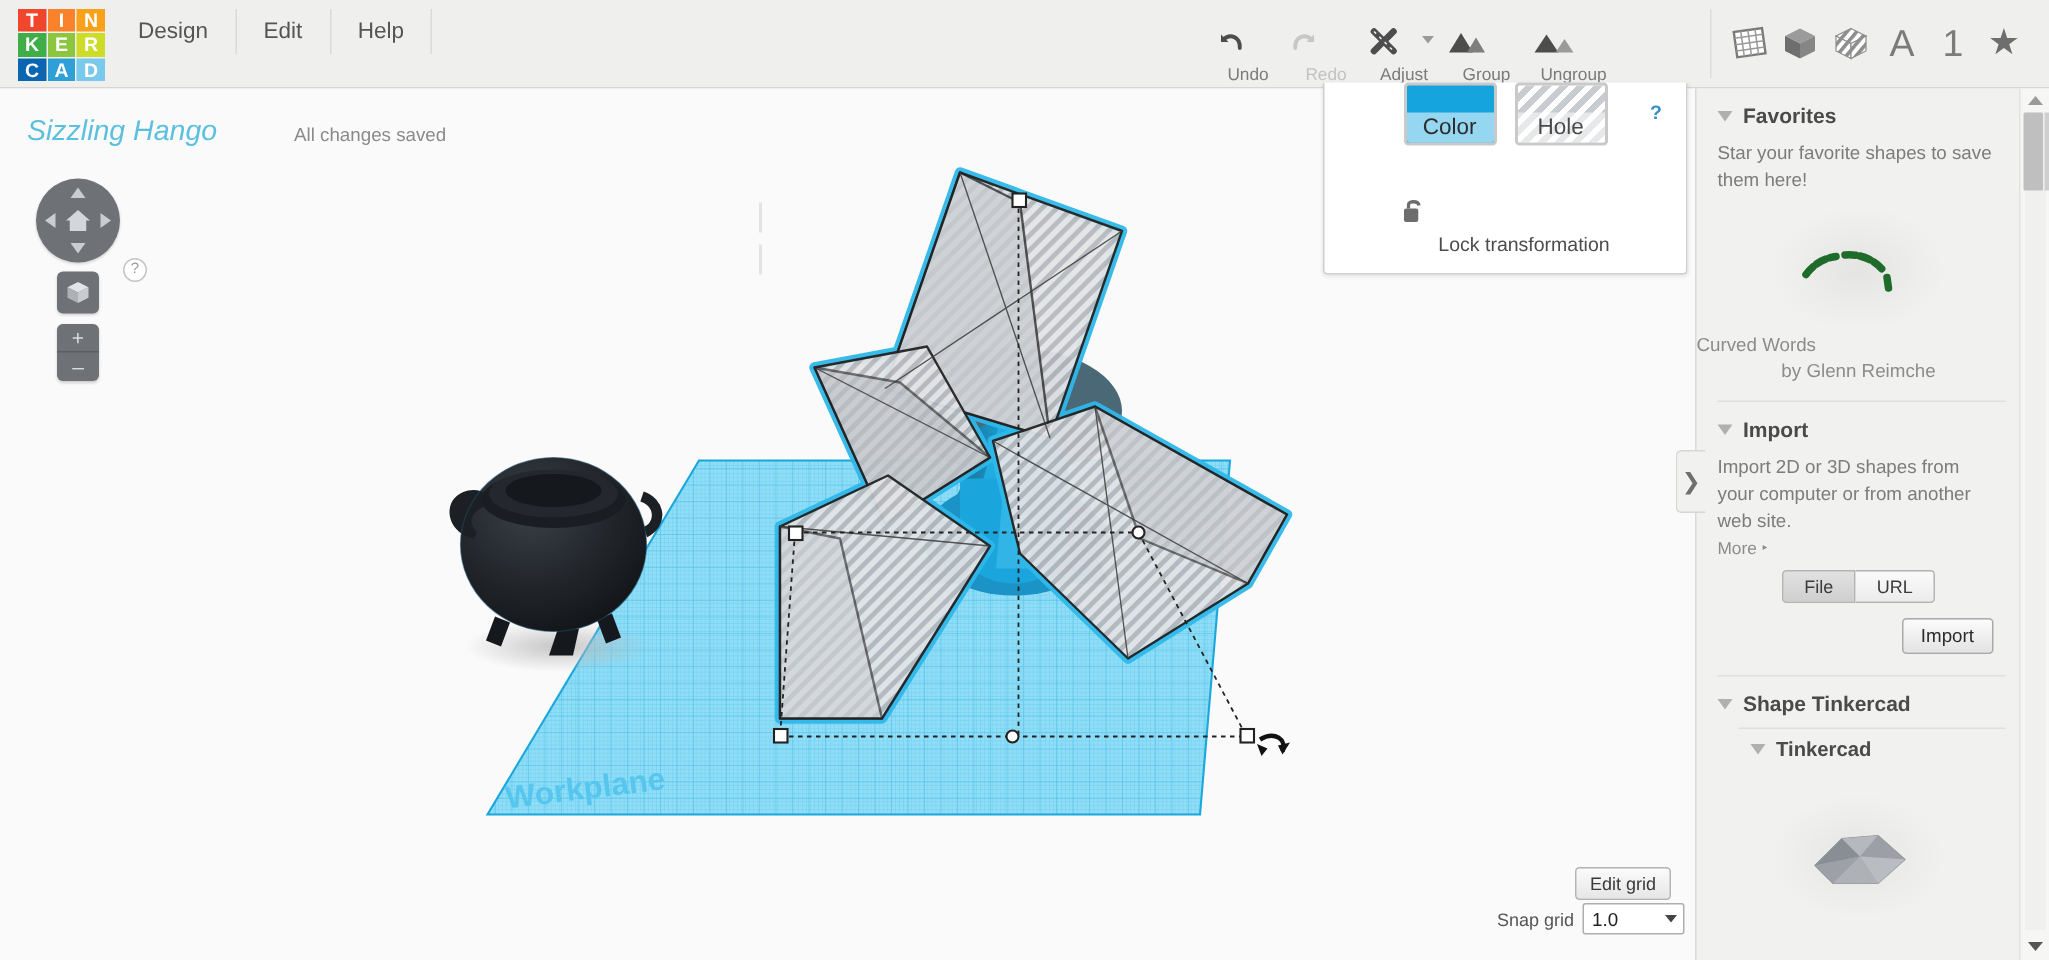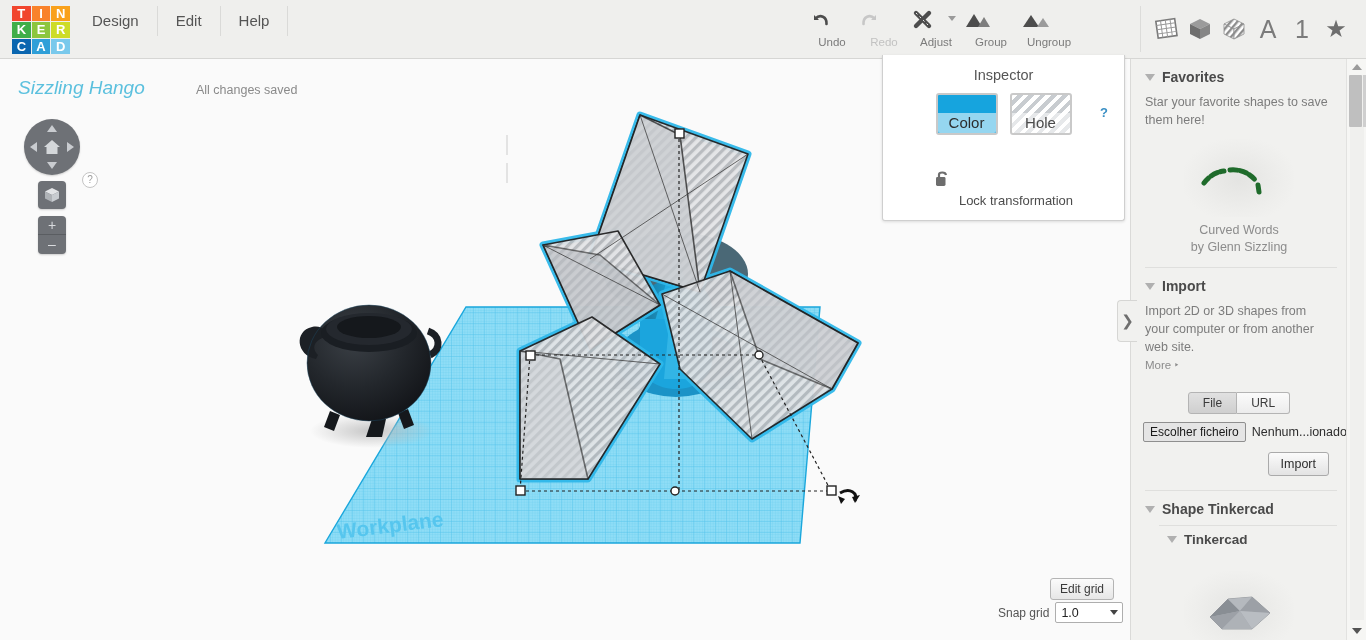--- a/index.html
+++ b/index.html
@@ -35,21 +35,21 @@
   .menu-item {
     font-size: 15px; color: #555; padding: 0 18px;
     height: 30px; line-height: 30px;
     border-right: 1px solid #dadad8;
     cursor: pointer;
   }
   .menu-item:first-child { padding-left: 10px; }
 
   .tools {
     position: absolute; left: 806px; top: 4px;
-    display: flex; align-items: flex-start; height: 52px;
+    display: flex; align-items: flex-end; height: 52px;
   }
   .tool {
     width: 52px; text-align: center; cursor: pointer;
     position: relative; padding-top: 4px;
   }
   .tool .glyph { display: block; height: 26px; line-height: 26px; }
   .tool .tlabel { display: block; font-size: 11.5px; color: #7b7b7b; margin-top: 2px; }
   .tool.disabled .tlabel { color: #c2c2c2; }
   .tool .caret {
     position: absolute; right: 6px; top: 12px;
@@ -197,25 +197,25 @@
   .sec-text { font-size: 12.5px; color: #7c7c7c; padding: 0 16px 0 14px; line-height: 18px; }
   .sec-div { height: 1px; background: #dfdfdd; margin: 9px 10px 0 14px; }
 
   .thumb-wrap { text-align: center; padding: 10px 0 4px; }
   .thumb {
     width: 110px; height: 78px; margin: 0 auto;
     position: relative;
     background: radial-gradient(ellipse at 50% 52%, #e4e4e2 0%, #eeeeec 55%, #f1f1ef 75%);
     border-radius: 6px;
   }
-  .thumb-name { font-size: 12.5px; color: #8c8c8c; text-align: center; margin-top: 6px; }
+  .thumb-name { font-size: 12.5px; color: #8c8c8c; text-align: left; margin-top: 6px; }
   .thumb-by { font-size: 12.5px; color: #8c8c8c; text-align: center; margin-top: 3px; }
 
   .more { font-size: 11.5px; color: #8c8c8c; padding: 1px 14px 0; cursor: pointer; }
-  .seg { display: flex; justify-content: center; margin-top: 20px; }
+  .seg { display: flex; justify-content: center; margin-top: 8px; }
   .seg div {
     font-size: 12px; color: #3b3b3b; padding: 3px 14px;
     border: 1px solid #b4b4b4; cursor: pointer;
   }
   .seg .s-on { background: linear-gradient(#e1e1e1, #cfcfcf); border-radius: 3px 0 0 3px; }
   .seg .s-off { background: linear-gradient(#fbfbfb, #ececec); border-left: none; border-radius: 0 3px 3px 0; }
 
   .filerow { display: flex; align-items: center; gap: 6px; padding: 8px 8px 0 12px; }
   .filebtn {
     font-size: 12px; color: #1a1a1a; background: #e5e5e5;
@@ -550,21 +550,20 @@
     <div class="snaprow">
       <span class="slab">Snap grid</span>
       <div class="snapsel">
         <span>1.0</span>
         <span class="dcaret"></span>
       </div>
     </div>
   </div>
 
   <div class="inspector">
-    <div class="insp-title">Inspector</div>
     <div class="insp-row">
       <div class="swatch color">
         <span class="slabel">Color</span>
       </div>
       <div class="swatch hole">
         <span class="slabel">Hole</span>
       </div>
       <span class="insp-help">?</span>
     </div>
     <div class="lockrow">
@@ -595,43 +594,39 @@
         <div class="thumb">
           <svg width="110" height="78" viewBox="0 0 110 78">
             <g stroke="#1f6b2b" stroke-width="5" stroke-linecap="round" fill="none">
               <path d="M20 44 C26 36, 33 33, 40 32" stroke-dasharray="7 3"></path>
               <path d="M46 31 C56 30, 66 34, 72 42" stroke-dasharray="7 3"></path>
               <path d="M74 46 L75 53"></path>
             </g>
           </svg>
         </div>
         <div class="thumb-name">Curved Words</div>
-        <div class="thumb-by">by Glenn Sizzling</div>
+        <div class="thumb-by">by Glenn Reimche</div>
       </div>
 
       <div class="sec-div"></div>
 
       <div class="sec-head">
         <span class="tri"></span>
         <span>Import</span>
       </div>
       <div class="sec-text">Import 2D or 3D shapes from your computer or from another web site.</div>
       <div class="more">
         <span>More</span> ‣
       </div>
 
       <div class="seg">
         <div class="s-on">File</div>
         <div class="s-off">URL</div>
       </div>
 
-      <div class="filerow">
-        <span class="filebtn">Escolher ficheiro</span>
-        <span class="fileval">Nenhum...ionado</span>
-      </div>
 
       <div class="importbtn">Import</div>
 
       <div class="sec-div" style="margin-top:14px;"></div>
 
       <div class="sec-head">
         <span class="tri"></span>
         <span>Shape Tinkercad</span>
       </div>
       <div class="sec-div" style="margin:0 10px 0 28px;"></div>

